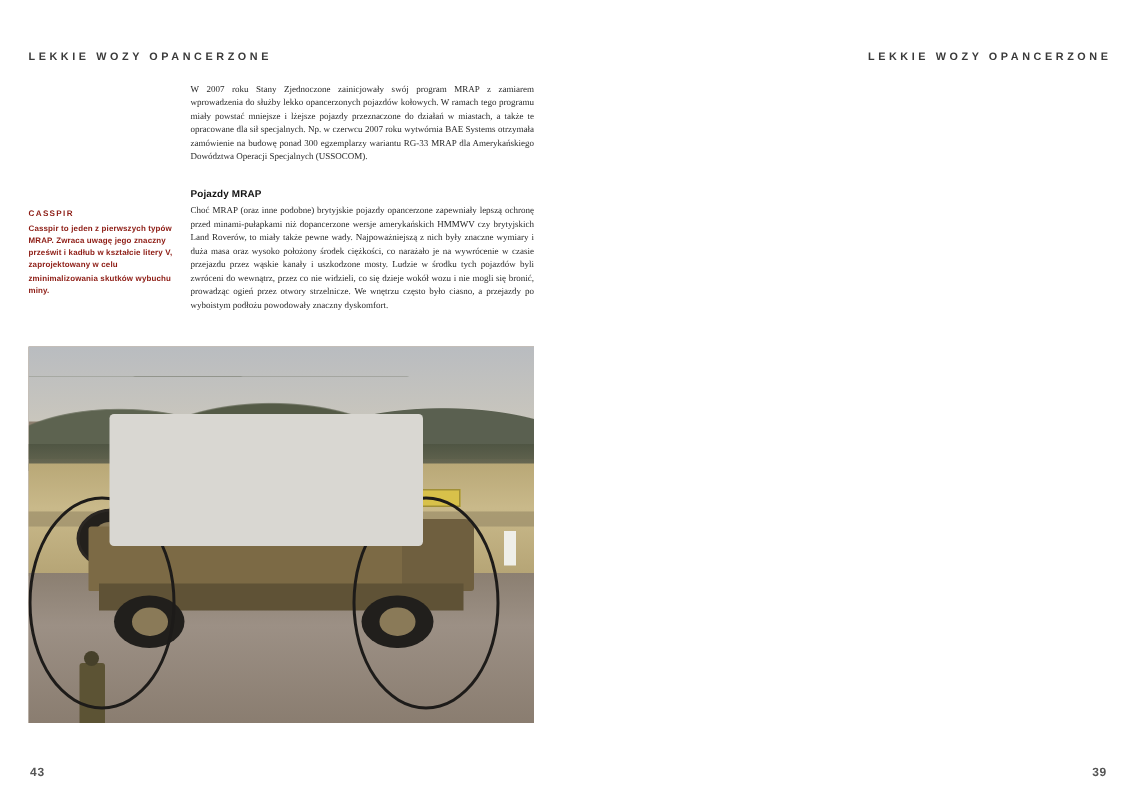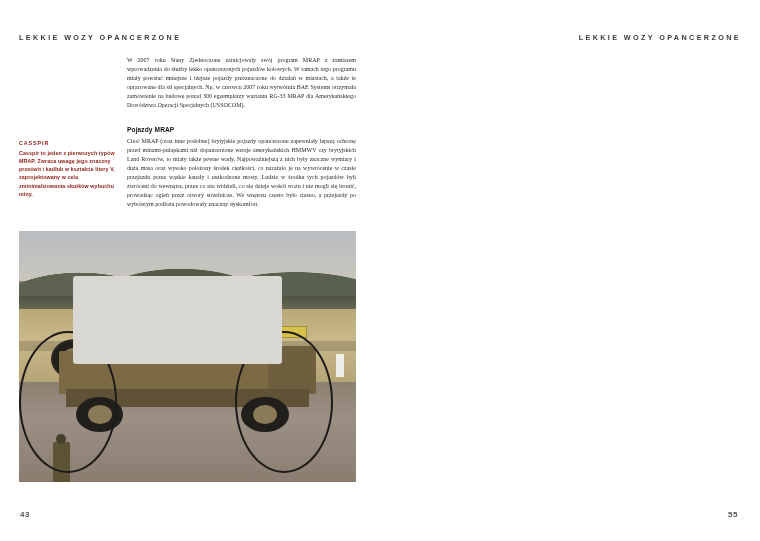--- a/index.html
+++ b/index.html
@@ -214,16 +214,16 @@
       </div>
     </div>
 
     <div class="folio lf">43</div>
   </div>
 
   <div class="page right">
 
     <div class="runhead rh">LEKKIE WOZY OPANCERZONE</div>
 
-    <div class="folio rf">55</div>
+    <div class="folio rf">39</div>
   </div>
 
 </div>
 
 </body></html>

